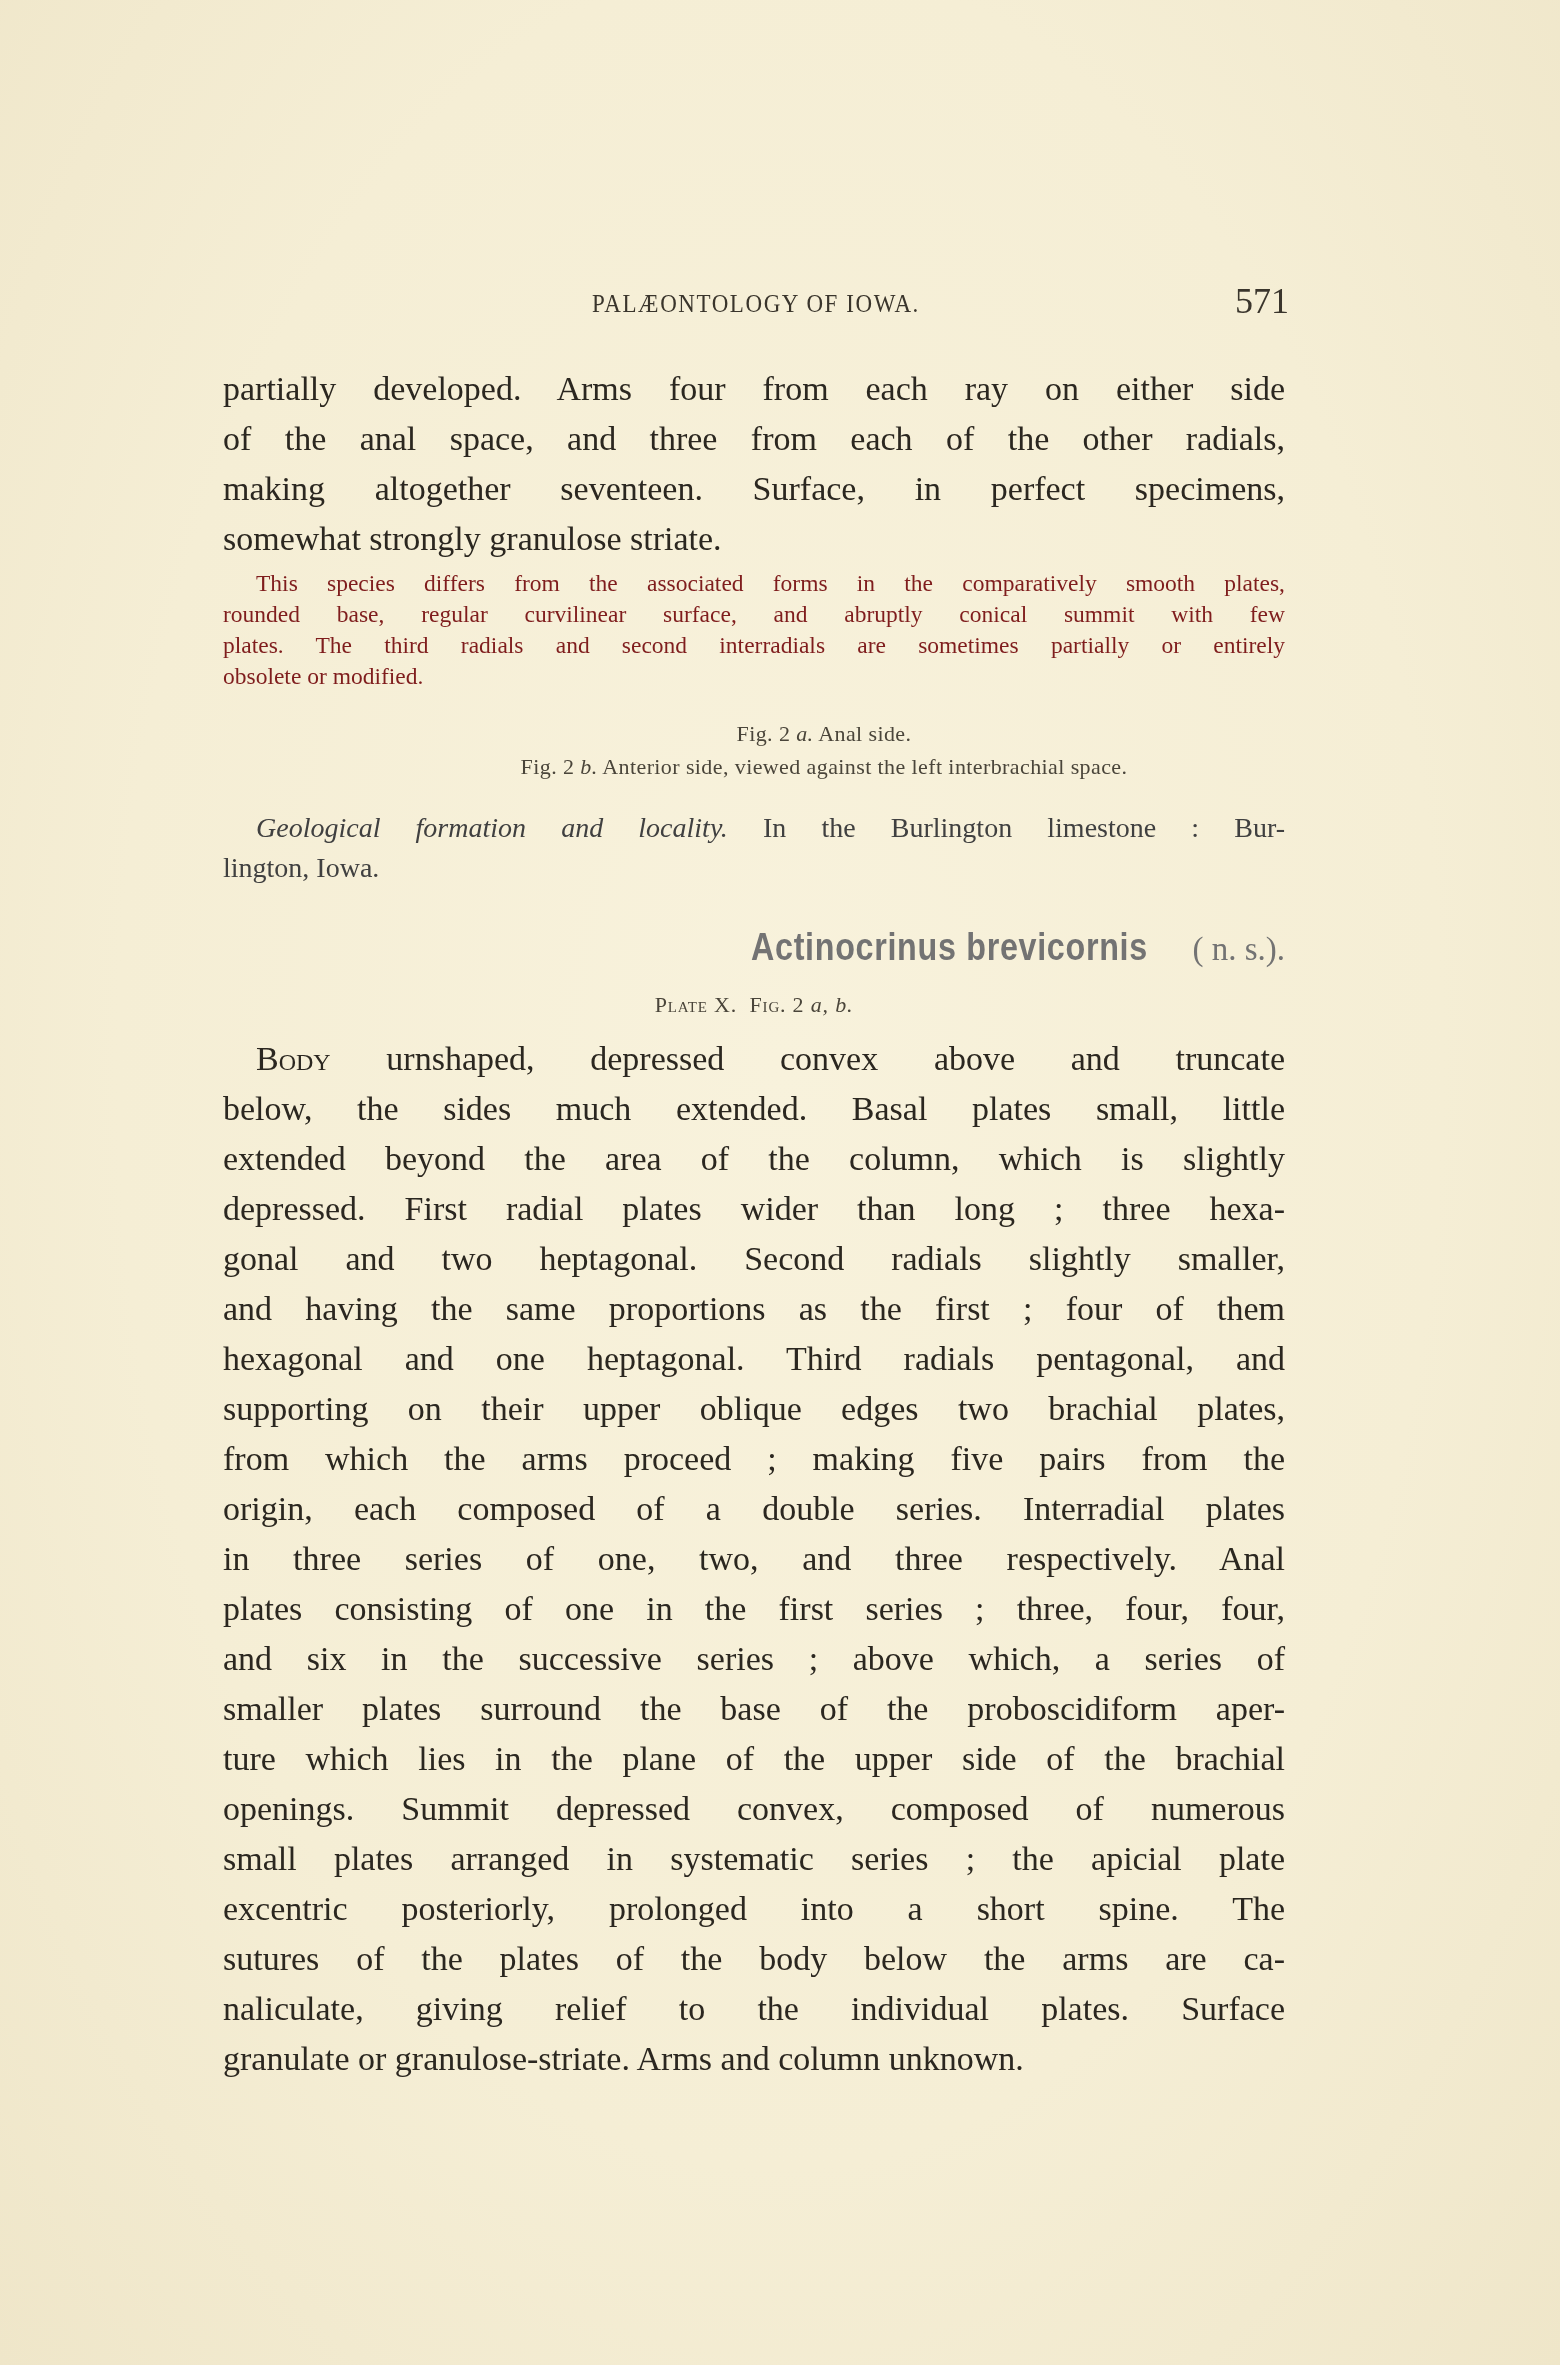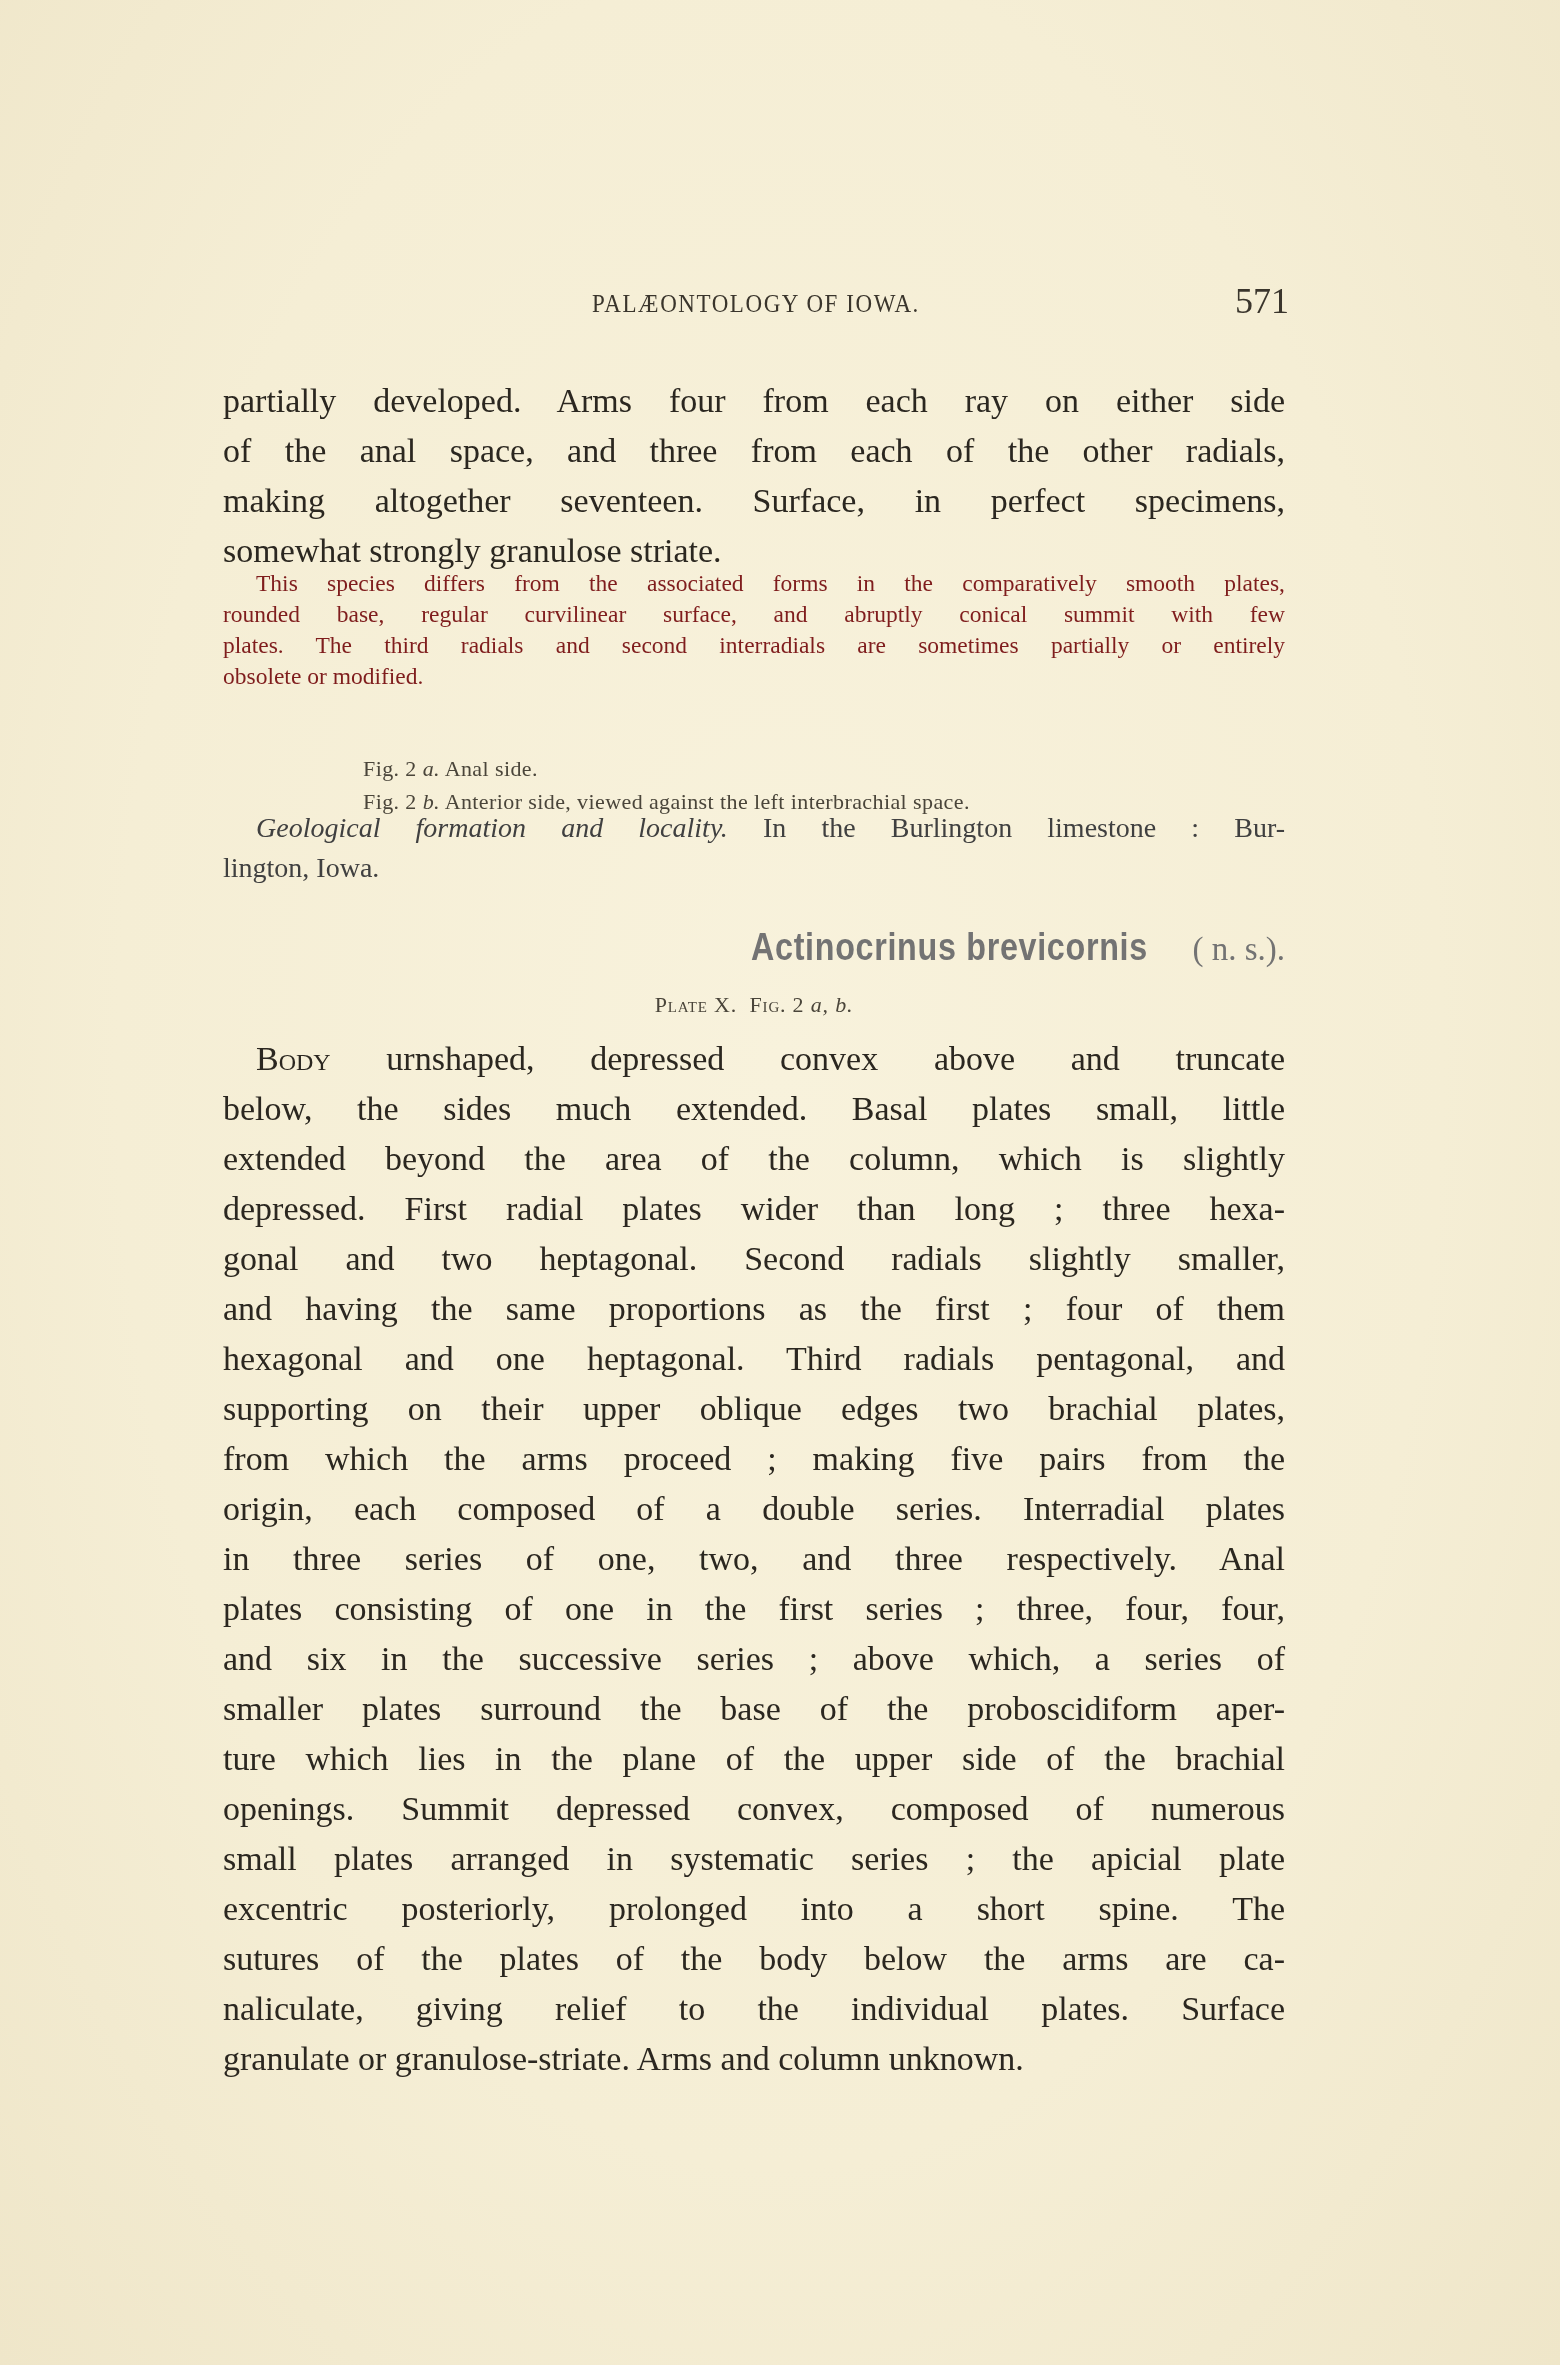--- a/index.html
+++ b/index.html
@@ -67,35 +67,35 @@
 </head>
 <body>
 
 <div class="page">
 
   <div class="running-head">
     <div class="running-title">PALÆONTOLOGY OF IOWA.</div>
     <div class="page-number">571</div>
   </div>
 
-  <div class="body-block" style="top:364px;margin-top:12px;">
+  <div class="body-block" style="top:364px;">
     <span class="line">partially developed. Arms four from each ray on either side</span>
     <span class="line">of the anal space, and three from each of the other radials,</span>
     <span class="line">making altogether seventeen. Surface, in perfect specimens,</span>
     <span class="line last">somewhat strongly granulose striate.</span>
   </div>
 
   <div class="body-block" style="top:568px;">
     <span class="small-line indent">This species differs from the associated forms in the comparatively smooth plates,</span>
     <span class="small-line">rounded base, regular curvilinear surface, and abruptly conical summit with few</span>
     <span class="small-line">plates. The third radials and second interradials are sometimes partially or entirely</span>
     <span class="small-line last">obsolete or modified.</span>
   </div>
 
-  <div class="body-block" style="top:752px;">
+  <div class="body-block" style="top:717px;text-align:center;">
     <span class="fig-line">
       <span>Fig. 2</span>
       <i>a.</i>
       <span>Anal side.</span>
     </span>
     <span class="fig-line">
       <span>Fig. 2</span>
       <i>b.</i>
       <span>Anterior side, viewed against the left interbrachial space.</span>
     </span>

